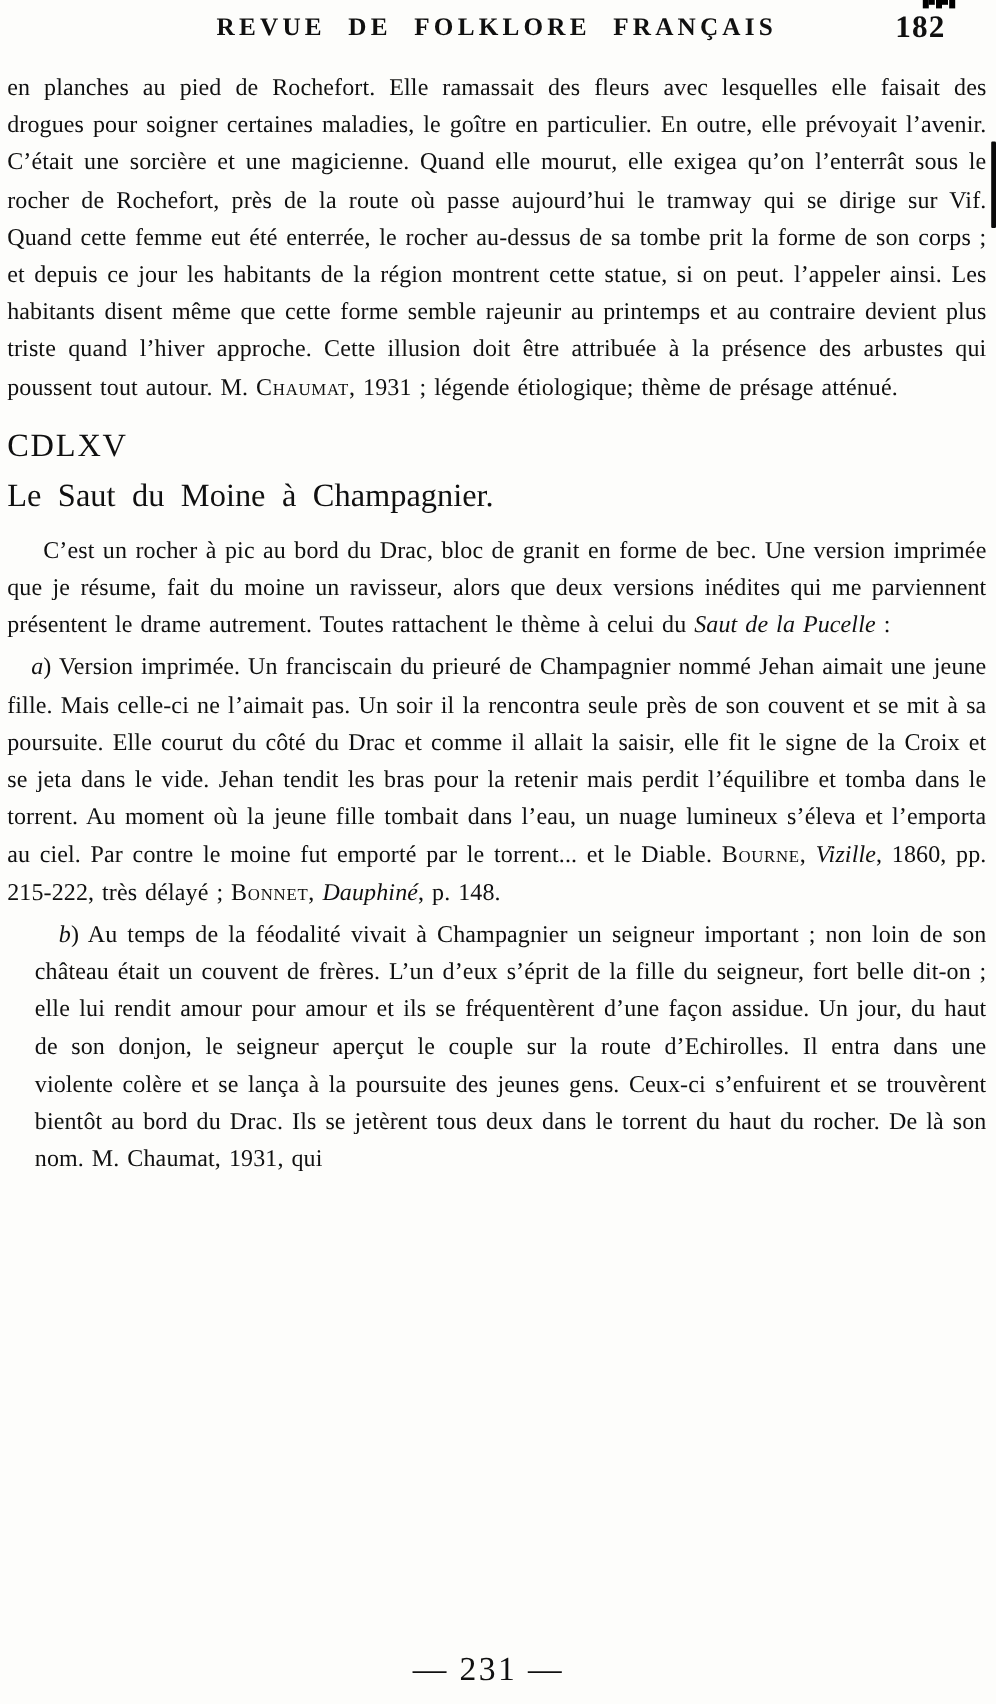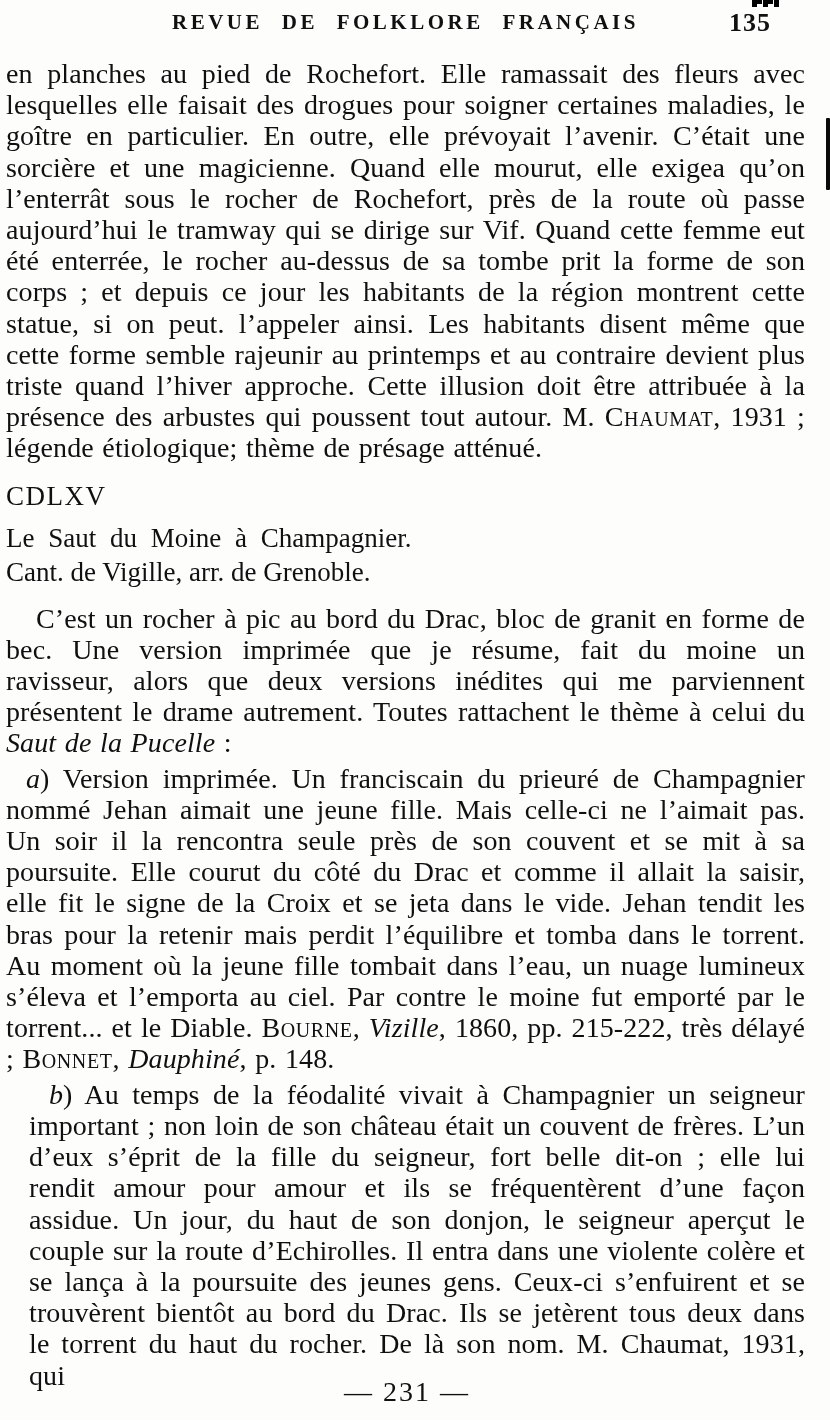--- a/index.html
+++ b/index.html
@@ -1,21 +1,21 @@
 <!DOCTYPE html>
 <html><head>
 <meta charset="utf-8">
 <style>
   html, body { margin: 0; padding: 0; background: #ffffff; }
   .page {
     position: relative;
     width: 830px;
     height: 1420px;
     box-sizing: border-box;
-    padding: 10px 25px 0 6px;
+    padding: 10px 8px 0 6px;
     background: #fdfdfb;
     overflow: hidden;
     font-family: "Liberation Serif", "DejaVu Serif", serif;
     color: #101010;
   }
 
   
   .running-head { position: relative; height: 32px; text-align: center; }
   .head-title {
     display: inline-block;
@@ -50,21 +50,21 @@
     top: 118px;
     width: 4px;
     height: 72px;
     background: #0a0a0a;
     border-radius: 1px;
   }
 
   
   .body-par {
     margin: 0;
-    font-size: 28px;
+    font-size: 20px;
     line-height: 31.2px;
     text-align: justify;
     word-spacing: 1.5px;
     letter-spacing: 0.1px;
   }
   .p1 { margin-top: 16px; }
   .p2 { margin-top: 15px; text-indent: 30px; }
   .p3 { margin-top: 4px;  text-indent: 20px; }
   .p4 { margin-top: 4px;  text-indent: 20px; margin-left: 23px; }
 
@@ -86,32 +86,31 @@
     letter-spacing: 2px;
   }
 </style>
 </head>
 <body>
 
 <div class="page">
 
   <div class="running-head">
     <span class="head-title">REVUE DE FOLKLORE FRANÇAIS</span>
-    <span class="head-page-num">135</span>
+    <span class="head-page-num">182</span>
     <span class="corner-marks"></span>
   </div>
 
   <div class="scan-streak"></div>
 
   <p class="body-par p1"><span>en planches au pied de Rochefort. Elle ramassait des fleurs avec lesquelles elle faisait des drogues pour soigner certaines maladies, le goître en particulier. En outre, elle prévoyait l’avenir. C’était une sorcière et une magicienne. Quand elle mourut, elle exigea qu’on l’enterrât sous le rocher de Rochefort, près de la route où passe aujourd’hui le tramway qui se dirige sur Vif. Quand cette femme eut été enterrée, le rocher au-dessus de sa tombe prit la forme de son corps ; et depuis ce jour les habitants de la région montrent cette statue, si on peut. l’appeler ainsi. Les habitants disent même que cette forme semble rajeunir au printemps et au contraire devient plus triste quand l’hiver approche. Cette illusion doit être attribuée à la présence des arbustes qui poussent tout autour. M. </span><span class="seg-sc">Chaumat</span><span>, 1931 ; légende étiologique; thème de présage atténué.</span></p>
 
   <div class="section-heading">
     <div class="section-number">CDLXV</div>
     <div class="section-title">Le Saut du Moine à Champagnier.</div>
-    <div class="section-subtitle">Cant. de Vigille, arr. de Grenoble.</div>
   </div>
 
   <p class="body-par p2"><span>C’est un rocher à pic au bord du Drac, bloc de granit en forme de bec. Une version imprimée que je résume, fait du moine un ravisseur, alors que deux versions inédites qui me parviennent présentent le drame autrement. Toutes rattachent le thème à celui du </span><span class="seg-i">Saut de la Pucelle</span><span> :</span></p>
 
   <p class="body-par p3"><span class="seg-i">a</span><span>) Version imprimée. Un franciscain du prieuré de Champagnier nommé Jehan aimait une jeune fille. Mais celle-ci ne l’aimait pas. Un soir il la rencontra seule près de son couvent et se mit à sa poursuite. Elle courut du côté du Drac et comme il allait la saisir, elle fit le signe de la Croix et se jeta dans le vide. Jehan tendit les bras pour la retenir mais perdit l’équilibre et tomba dans le torrent. Au moment où la jeune fille tombait dans l’eau, un nuage lumineux s’éleva et l’emporta au ciel. Par contre le moine fut emporté par le torrent... et le Diable. </span><span class="seg-sc">Bourne</span><span>, </span><span class="seg-i">Vizille</span><span>, 1860, pp. 215-222, très délayé ; </span><span class="seg-sc">Bonnet</span><span>, </span><span class="seg-i">Dauphiné</span><span>, p. 148.</span></p>
 
   <p class="body-par p4"><span class="seg-i">b</span><span>) Au temps de la féodalité vivait à Champagnier un seigneur important ; non loin de son château était un couvent de frères. L’un d’eux s’éprit de la fille du seigneur, fort belle dit-on ; elle lui rendit amour pour amour et ils se fréquentèrent d’une façon assidue. Un jour, du haut de son donjon, le seigneur aperçut le couple sur la route d’Echirolles. Il entra dans une violente colère et se lança à la poursuite des jeunes gens. Ceux-ci s’enfuirent et se trouvèrent bientôt au bord du Drac. Ils se jetèrent tous deux dans le torrent du haut du rocher. De là son nom. M. Chaumat, 1931, qui</span></p>
 
   <div class="page-footer">
     <span>— 231 —</span>

